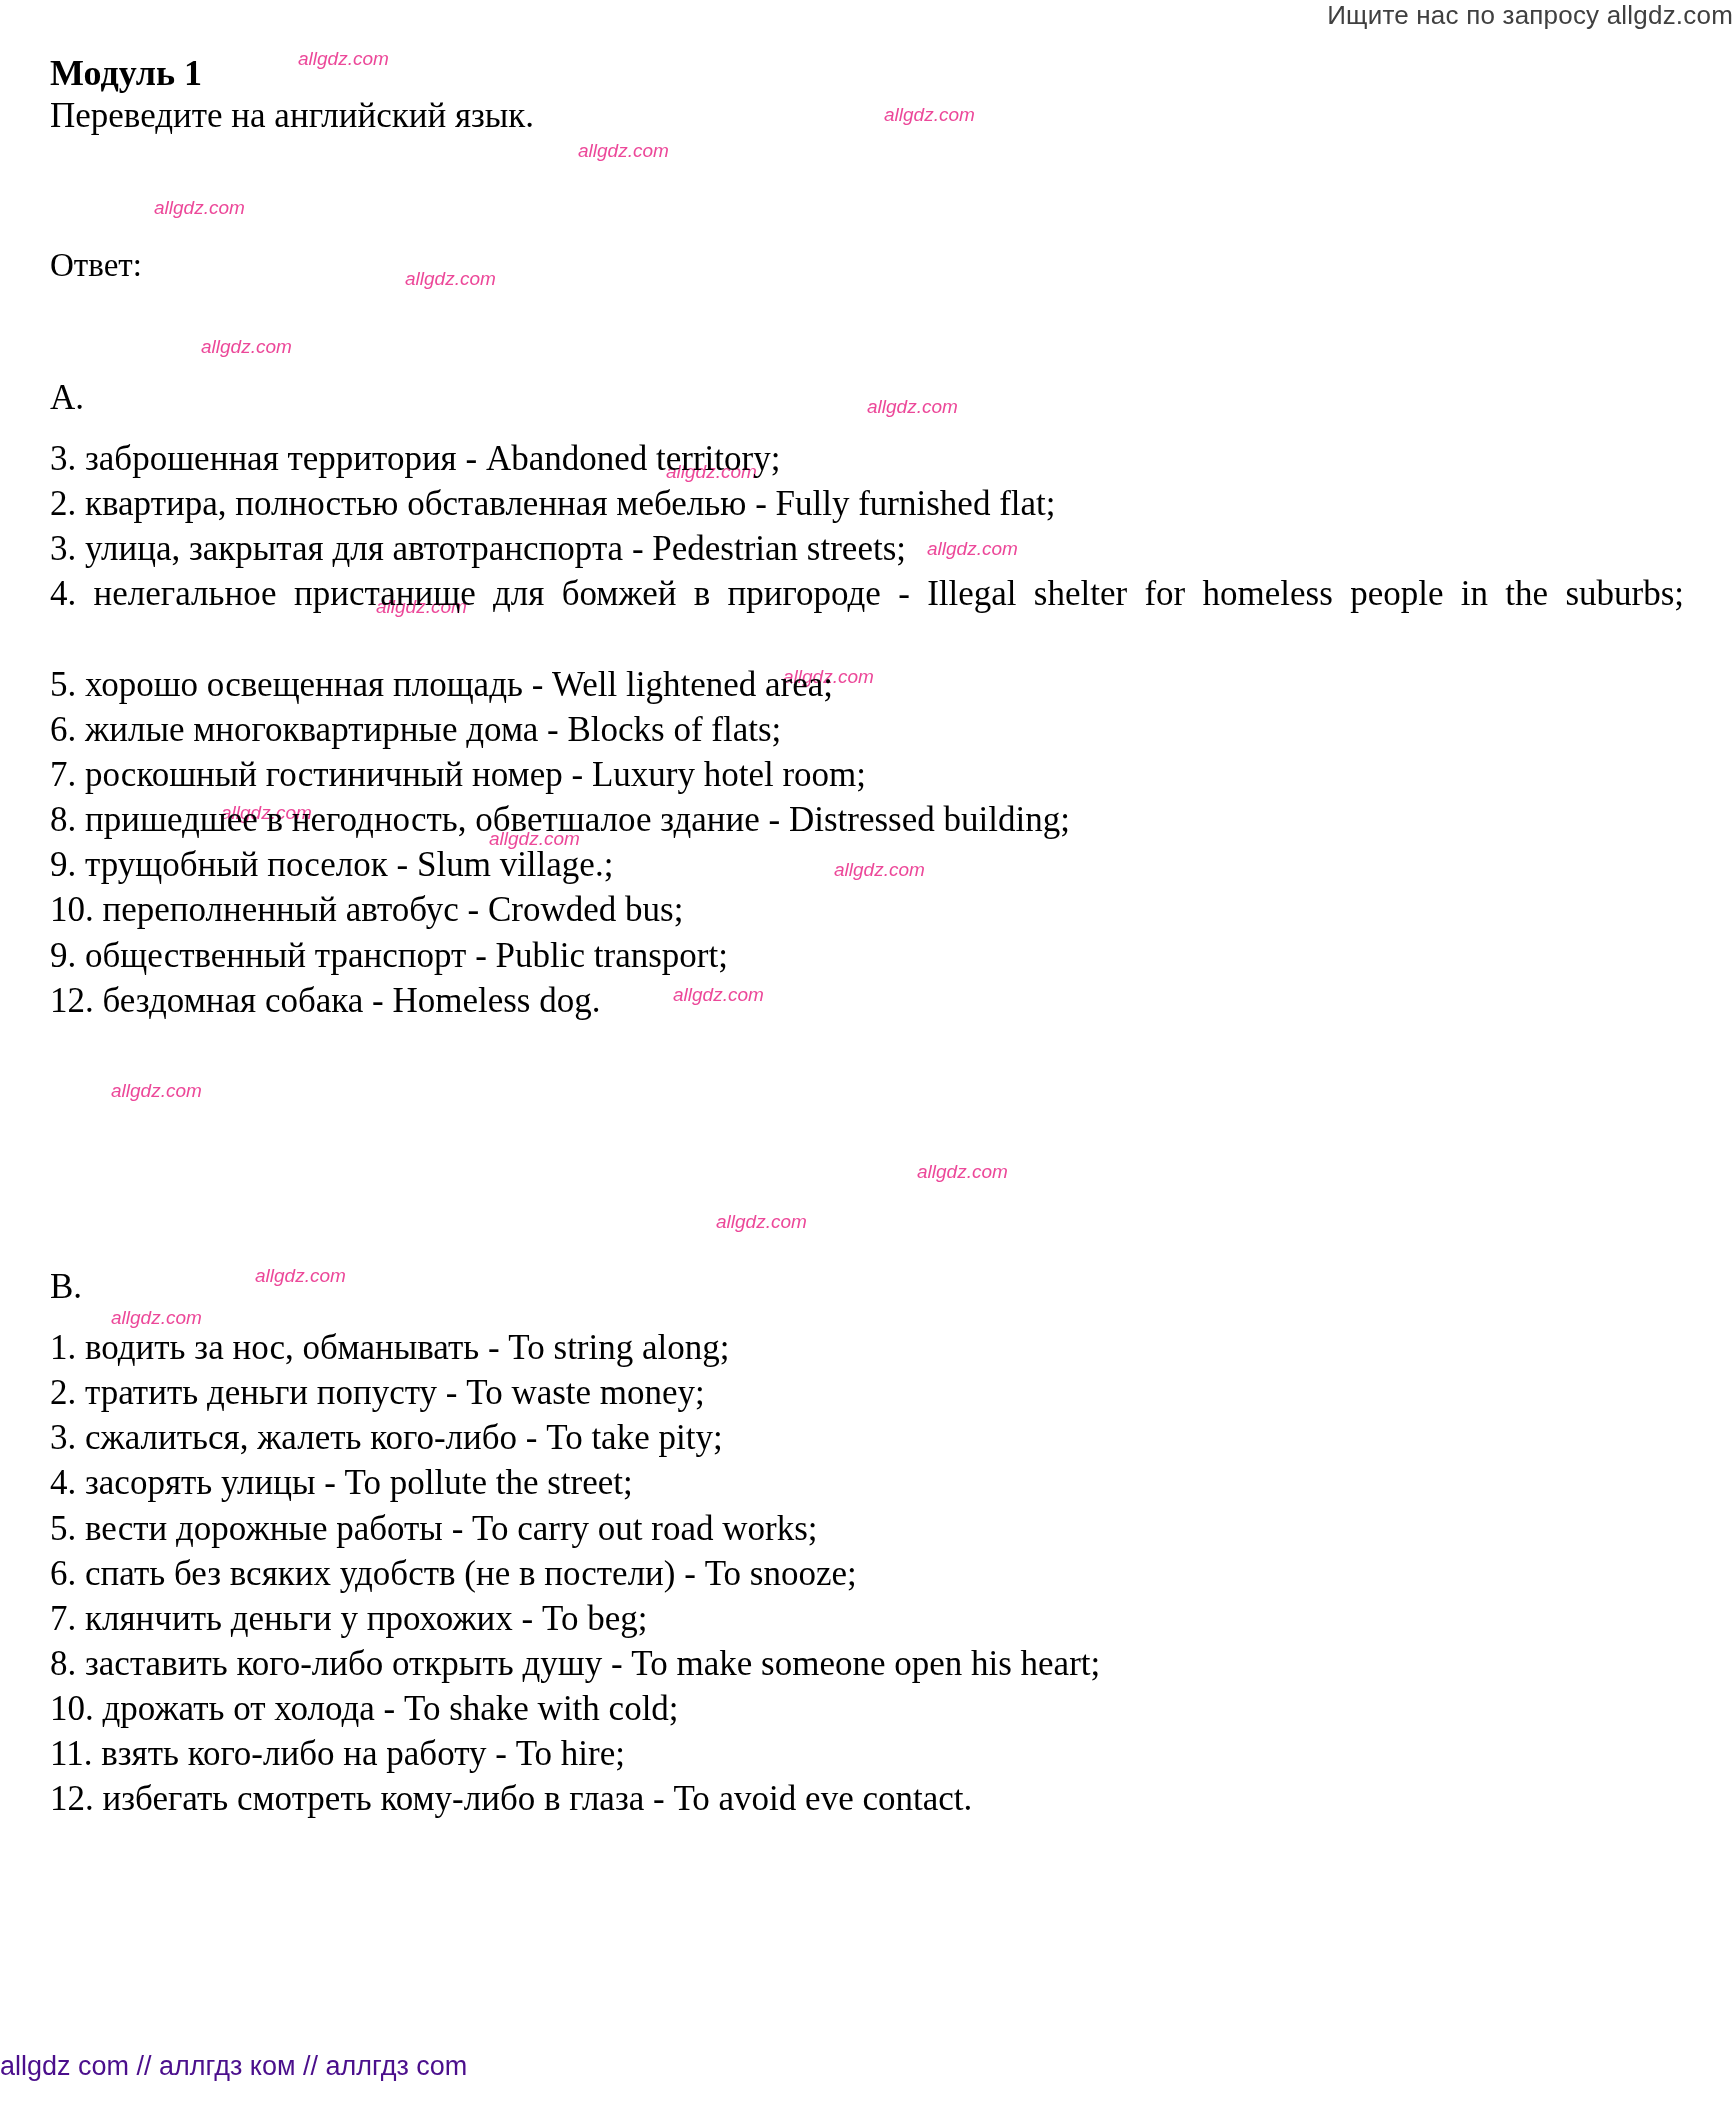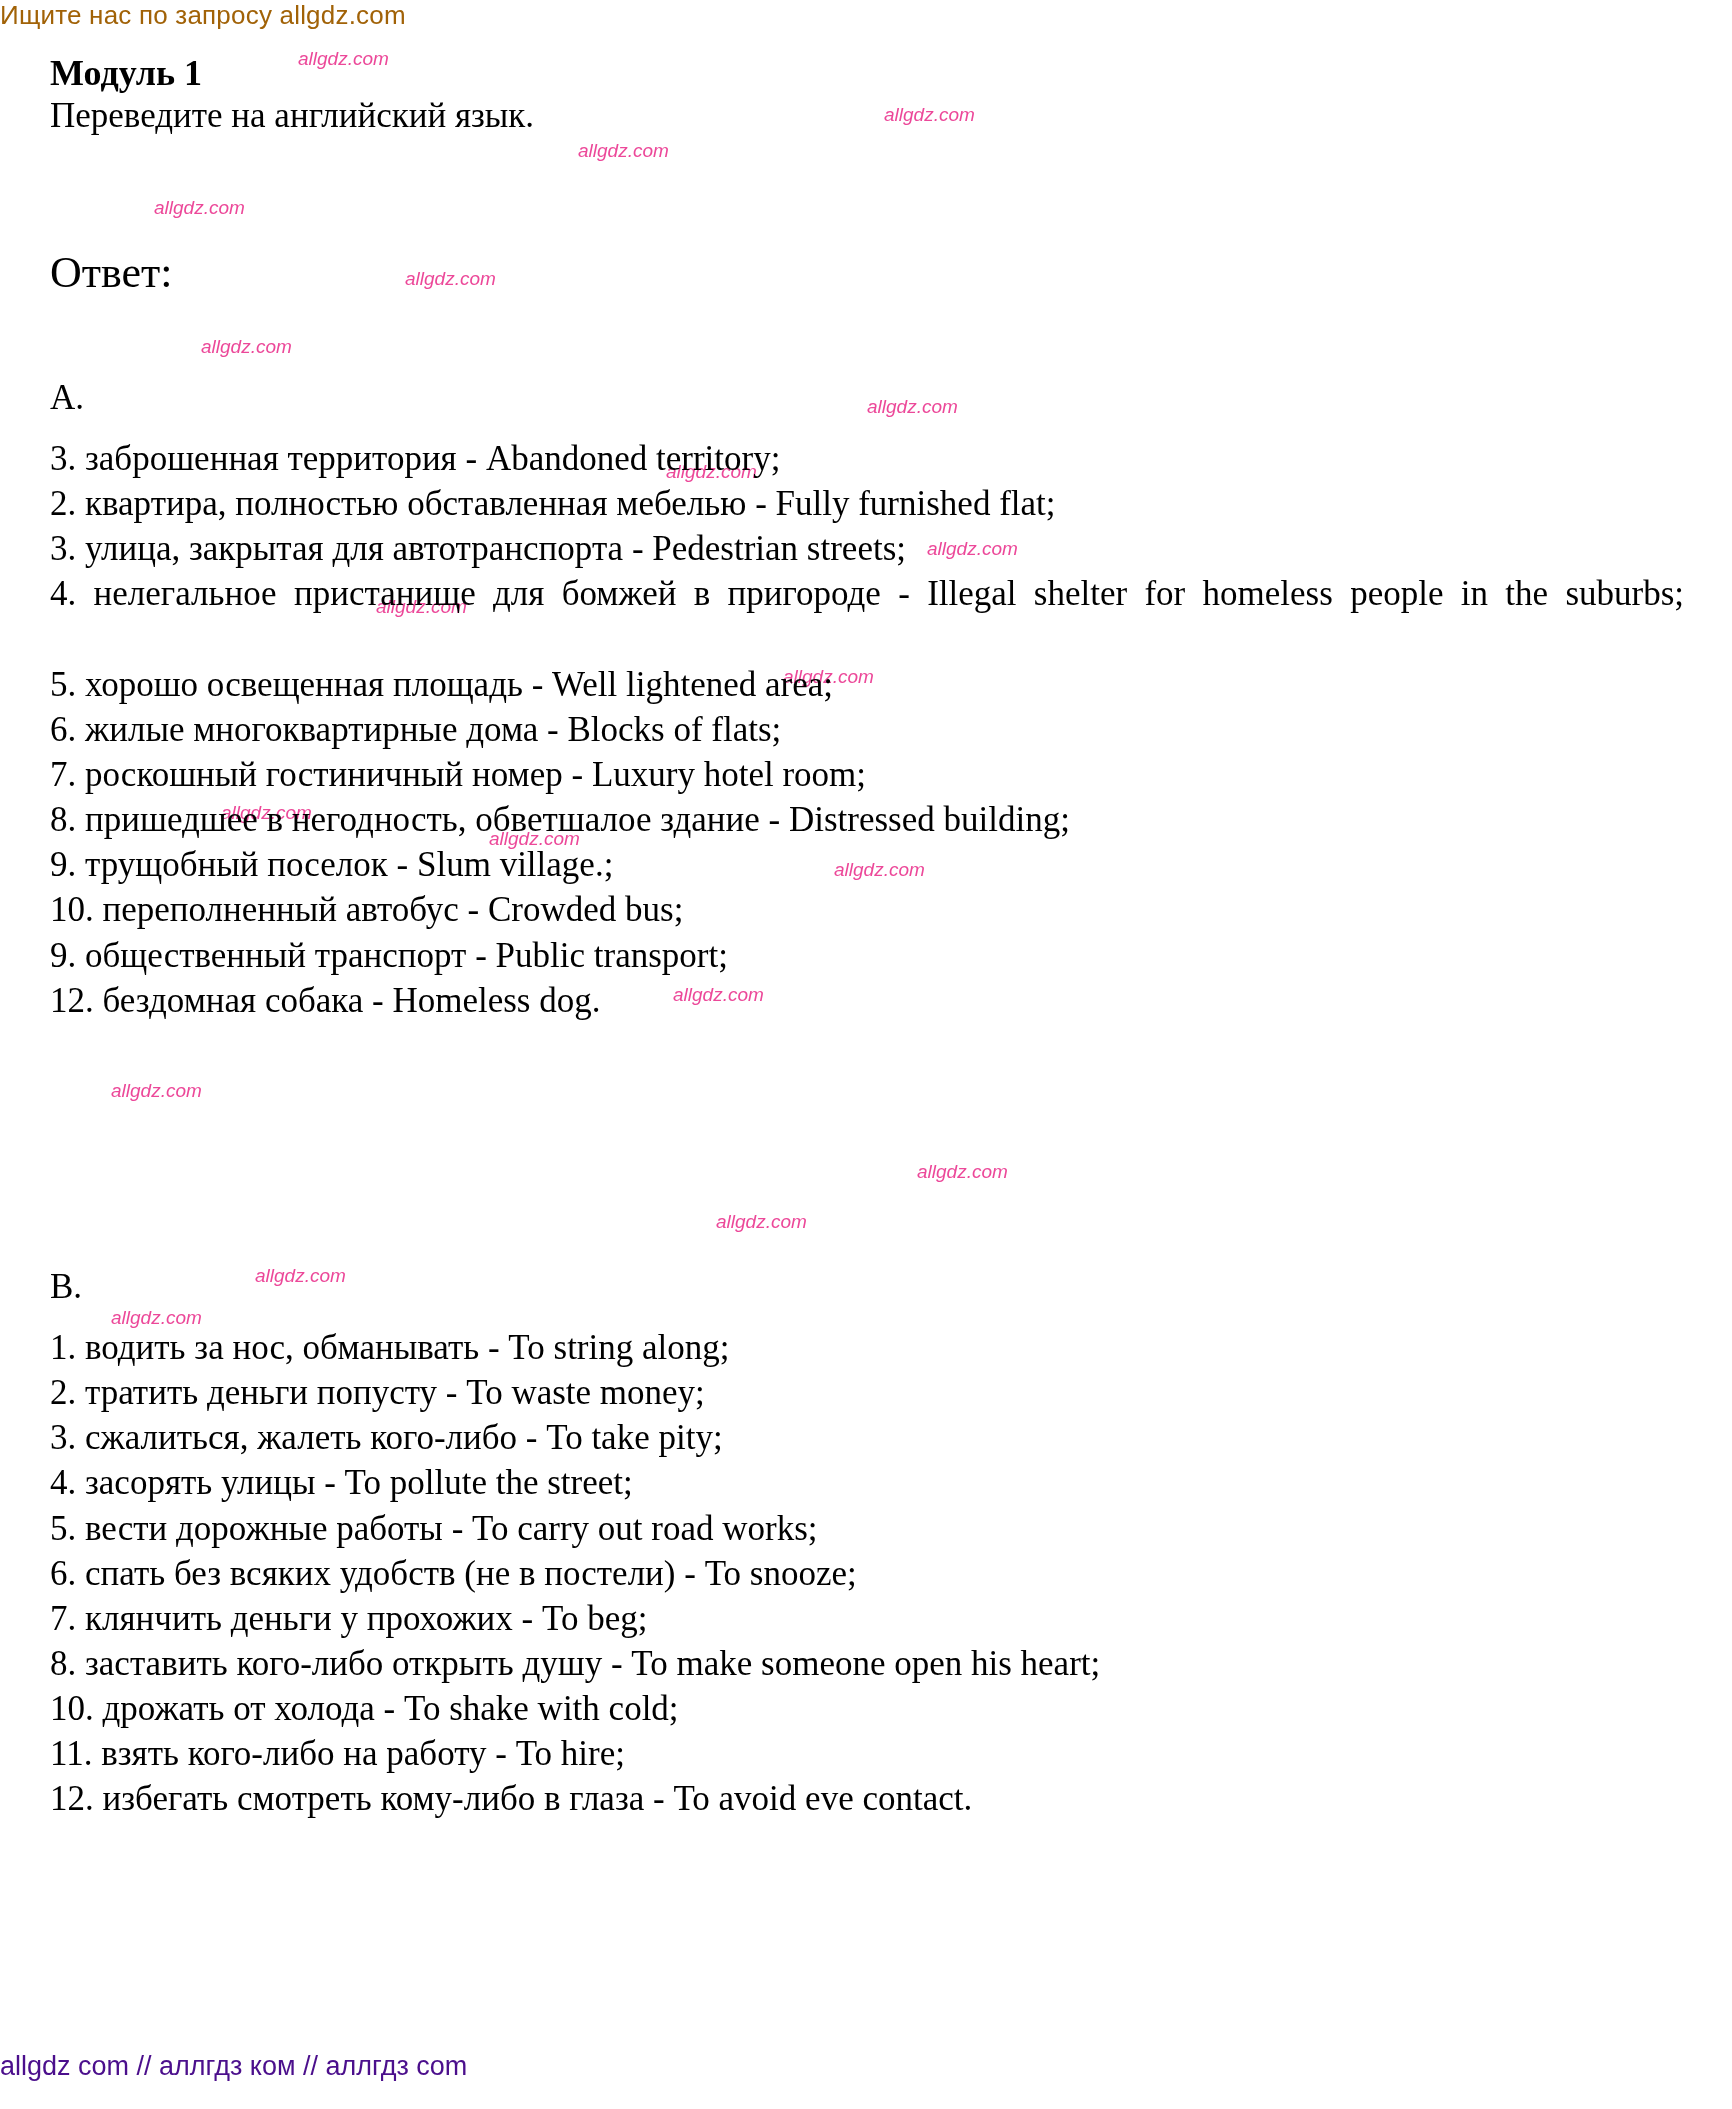--- a/index.html
+++ b/index.html
@@ -15,25 +15,25 @@
     color: #000000;
     overflow: hidden;
   }
 
   
   .promo-banner {
     position: absolute;
     top: 0px;
     left: 0;
     width: 1733px;
-    text-align: left;
+    text-align: right;
     font-family: "Liberation Sans", sans-serif;
     font-size: 26px;
     letter-spacing: 0.2px;
-    color: #a16207;
+    color: #404040;
     white-space: nowrap;
   }
 
   
   .page {
     position: absolute;
     left: 50px;
     top: 55px;
     width: 1634px;
   }
@@ -50,21 +50,21 @@
     line-height: 1.05;
     margin: 0 0 1.7px 0;
   }
   .instruction {
     font-size: 35px;
     line-height: 1.12;
     margin: 0;
   }
 
   .answer-label {
-    font-size: 44px;
+    font-size: 33px;
     margin: 0;
     position: absolute;
     left: 0px;
     top: 192px;
   }
 
   .section {
     position: absolute;
     left: 0px;
     width: 1634px;

